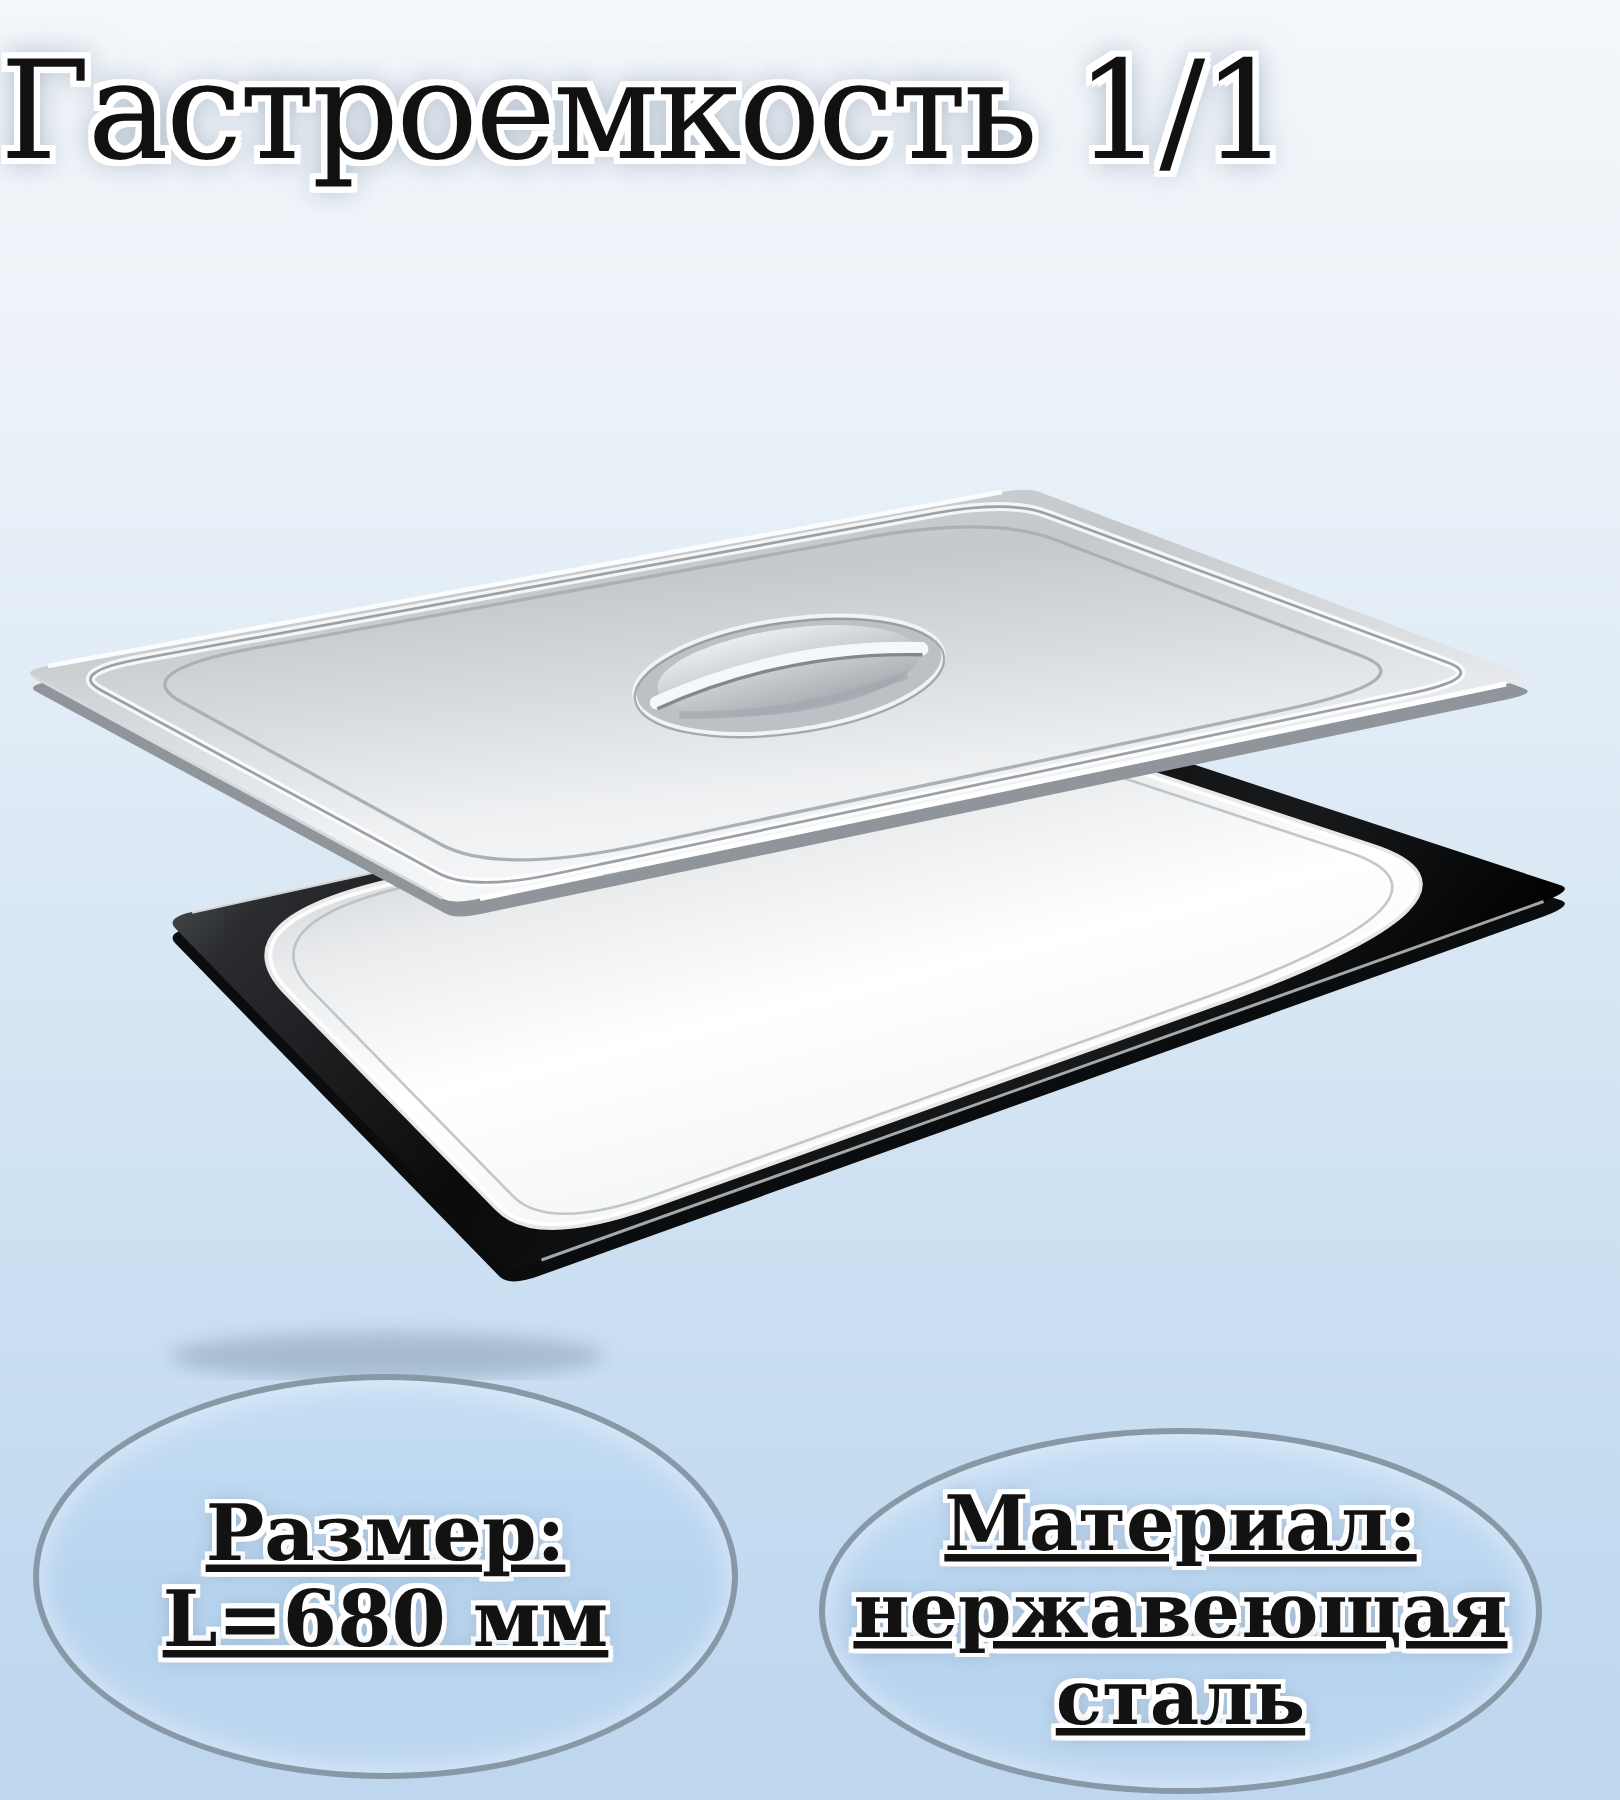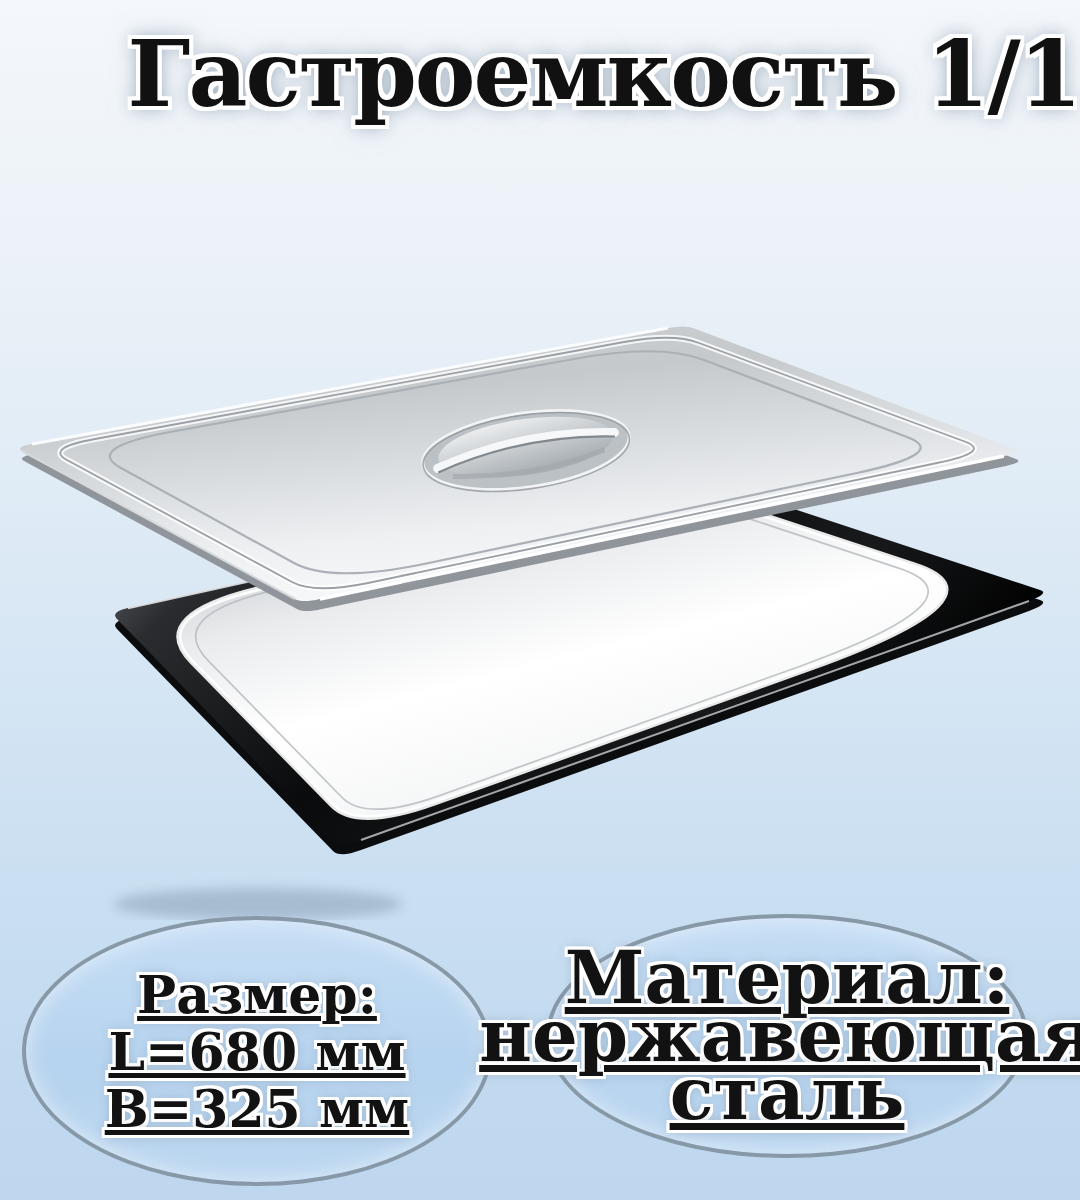--- a/index.html
+++ b/index.html
@@ -4,22 +4,22 @@
 <style>
   html,body{margin:0;padding:0;}
   body{
     width:1080px;height:1200px;overflow:hidden;position:relative;
     font-family:"DejaVu Serif","Liberation Serif",serif;
     background:linear-gradient(180deg,#f4f7fb 0%,#ecf2f8 20%,#ddeaf5 45%,#cce0f2 70%,#c2daf0 88%,#bed7ee 100%);
   }
   .poster{position:absolute;inset:0;}
   
   .title-wrap{
-    position:absolute;left:0;right:0;top:26px;text-align:right;
-    color:#111;font-weight:700;line-height:97px;font-size:91px;
+    position:absolute;left:0;right:0;top:26px;text-align:left;
+    color:#111;font-weight:400;line-height:97px;font-size:91px;
     letter-spacing:-2px;white-space:nowrap;
   }
   .outline-big{
     text-shadow:
       -4px -4px 0 #fff, 0 -4px 0 #fff, 4px -4px 0 #fff,
       -4px  0   0 #fff, 4px  0   0 #fff,
       -4px  4px 0 #fff, 0  4px 0 #fff, 4px 4px 0 #fff,
       -3px -3px 0 #fff, 3px -3px 0 #fff, -3px 3px 0 #fff, 3px 3px 0 #fff,
       0 0 16px rgba(142,160,178,.95), 0 0 26px rgba(142,160,178,.55);
   }
@@ -35,21 +35,21 @@
   .stage{position:absolute;left:0;top:280px;width:1080px;height:640px;}
   
   .badge{
     position:absolute;border:4px solid #8799a7;border-radius:50%;
     background:linear-gradient(180deg,#c6def5 0%,#b6d3ef 55%,#bcd7f0 100%);
     box-shadow:inset 0 0 22px rgba(255,255,255,.55);
     display:flex;flex-direction:column;justify-content:center;align-items:center;
     text-align:center;color:#121212;font-weight:700;text-decoration:underline;
   }
   .badge-size{left:22px;top:916px;width:462px;height:262px;font-size:52px;line-height:57px;}
-  .badge-material{left:546px;top:914px;width:474px;height:236px;font-size:72px;line-height:58px;}
+  .badge-material{left:546px;top:952px;width:474px;height:236px;font-size:51px;line-height:58px;}
   .badge span{display:block;}
 </style>
 </head>
 <body>
 
 <div class="poster">
 
   <div class="title-wrap outline-big">
     <span>Гастроемкость 1/1</span><br>
   </div>
@@ -131,21 +131,20 @@
         <path d="M 436 176 Q 526 150 616 165" stroke="#f6f7f8" stroke-width="9" fill="none" stroke-linecap="round"></path>
         <path d="M 436 180 Q 526 154 616 169" stroke="#82888e" stroke-width="2.2" fill="none"></path>
         <path d="M 450 186 Q 526 199 604 181" stroke="#a3a8ad" stroke-width="5" fill="none" opacity="0.65"></path>
       </g>
     </g>
   </svg>
 
   <div class="badge badge-size outline-small">
     <span>Размер:</span>
     <span>L=680 мм</span>
-    <span>B=325 мм</span>
   </div>
 
   <div class="badge badge-material outline-small">
     <span>Материал:</span>
     <span>нержавеющая</span>
     <span>сталь</span>
   </div>
 
 </div>
 

